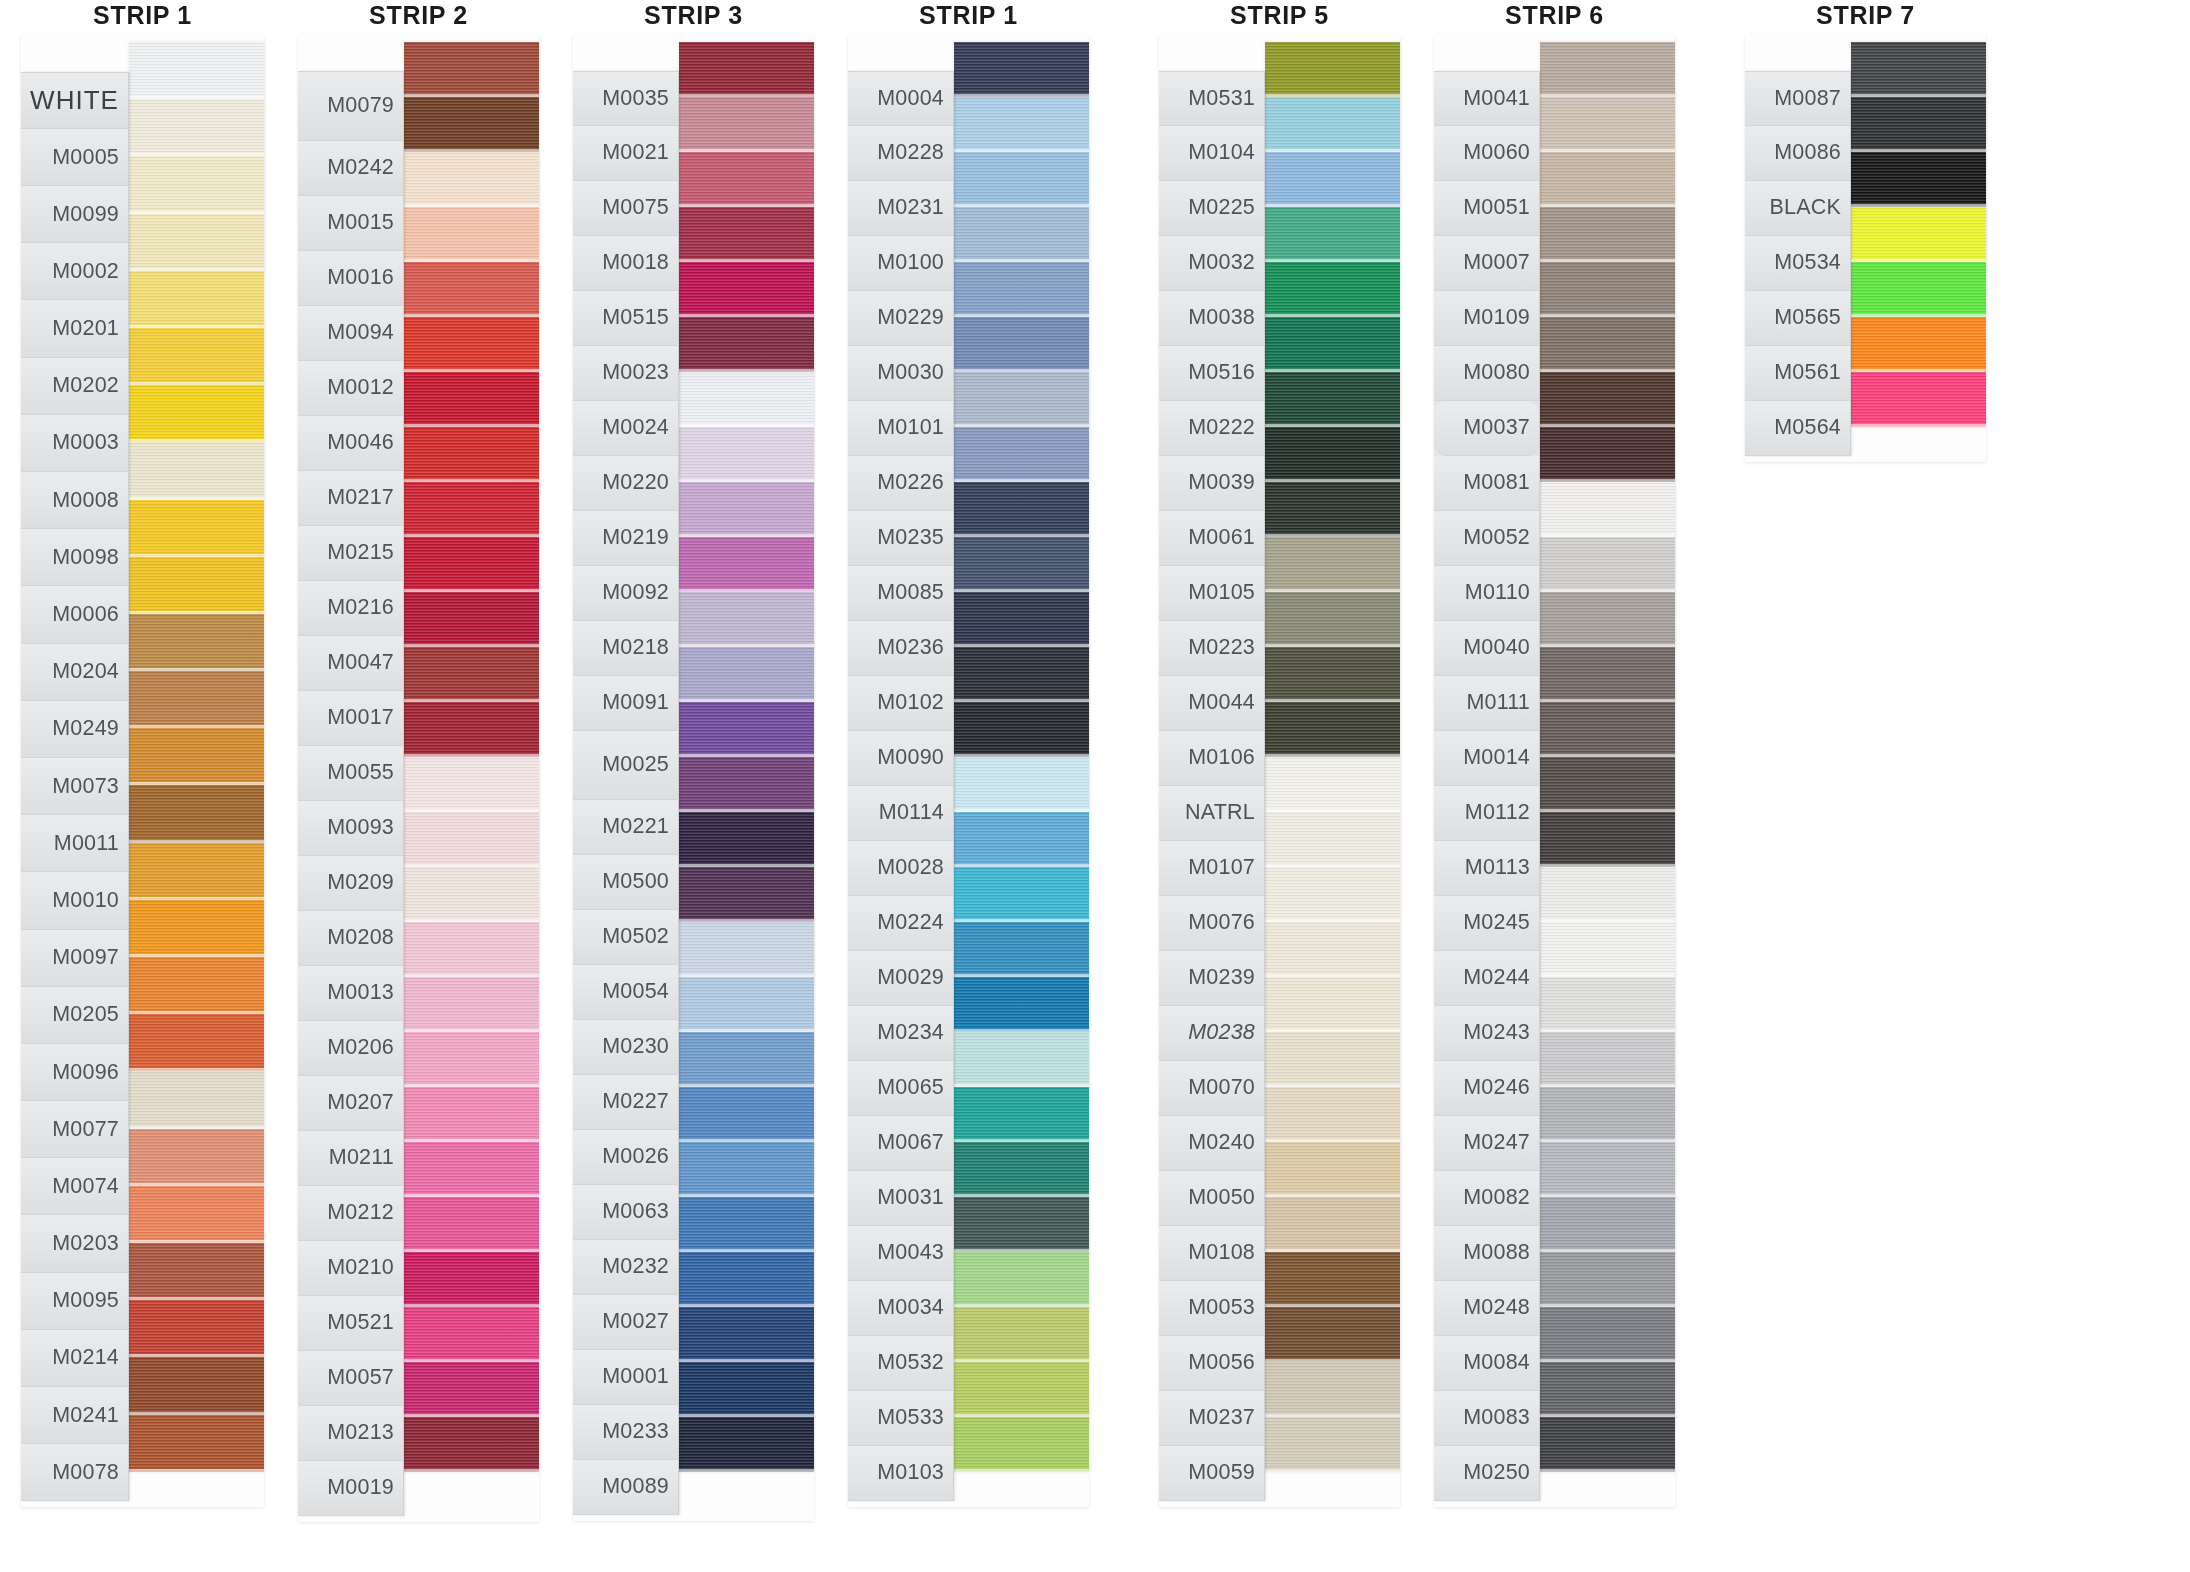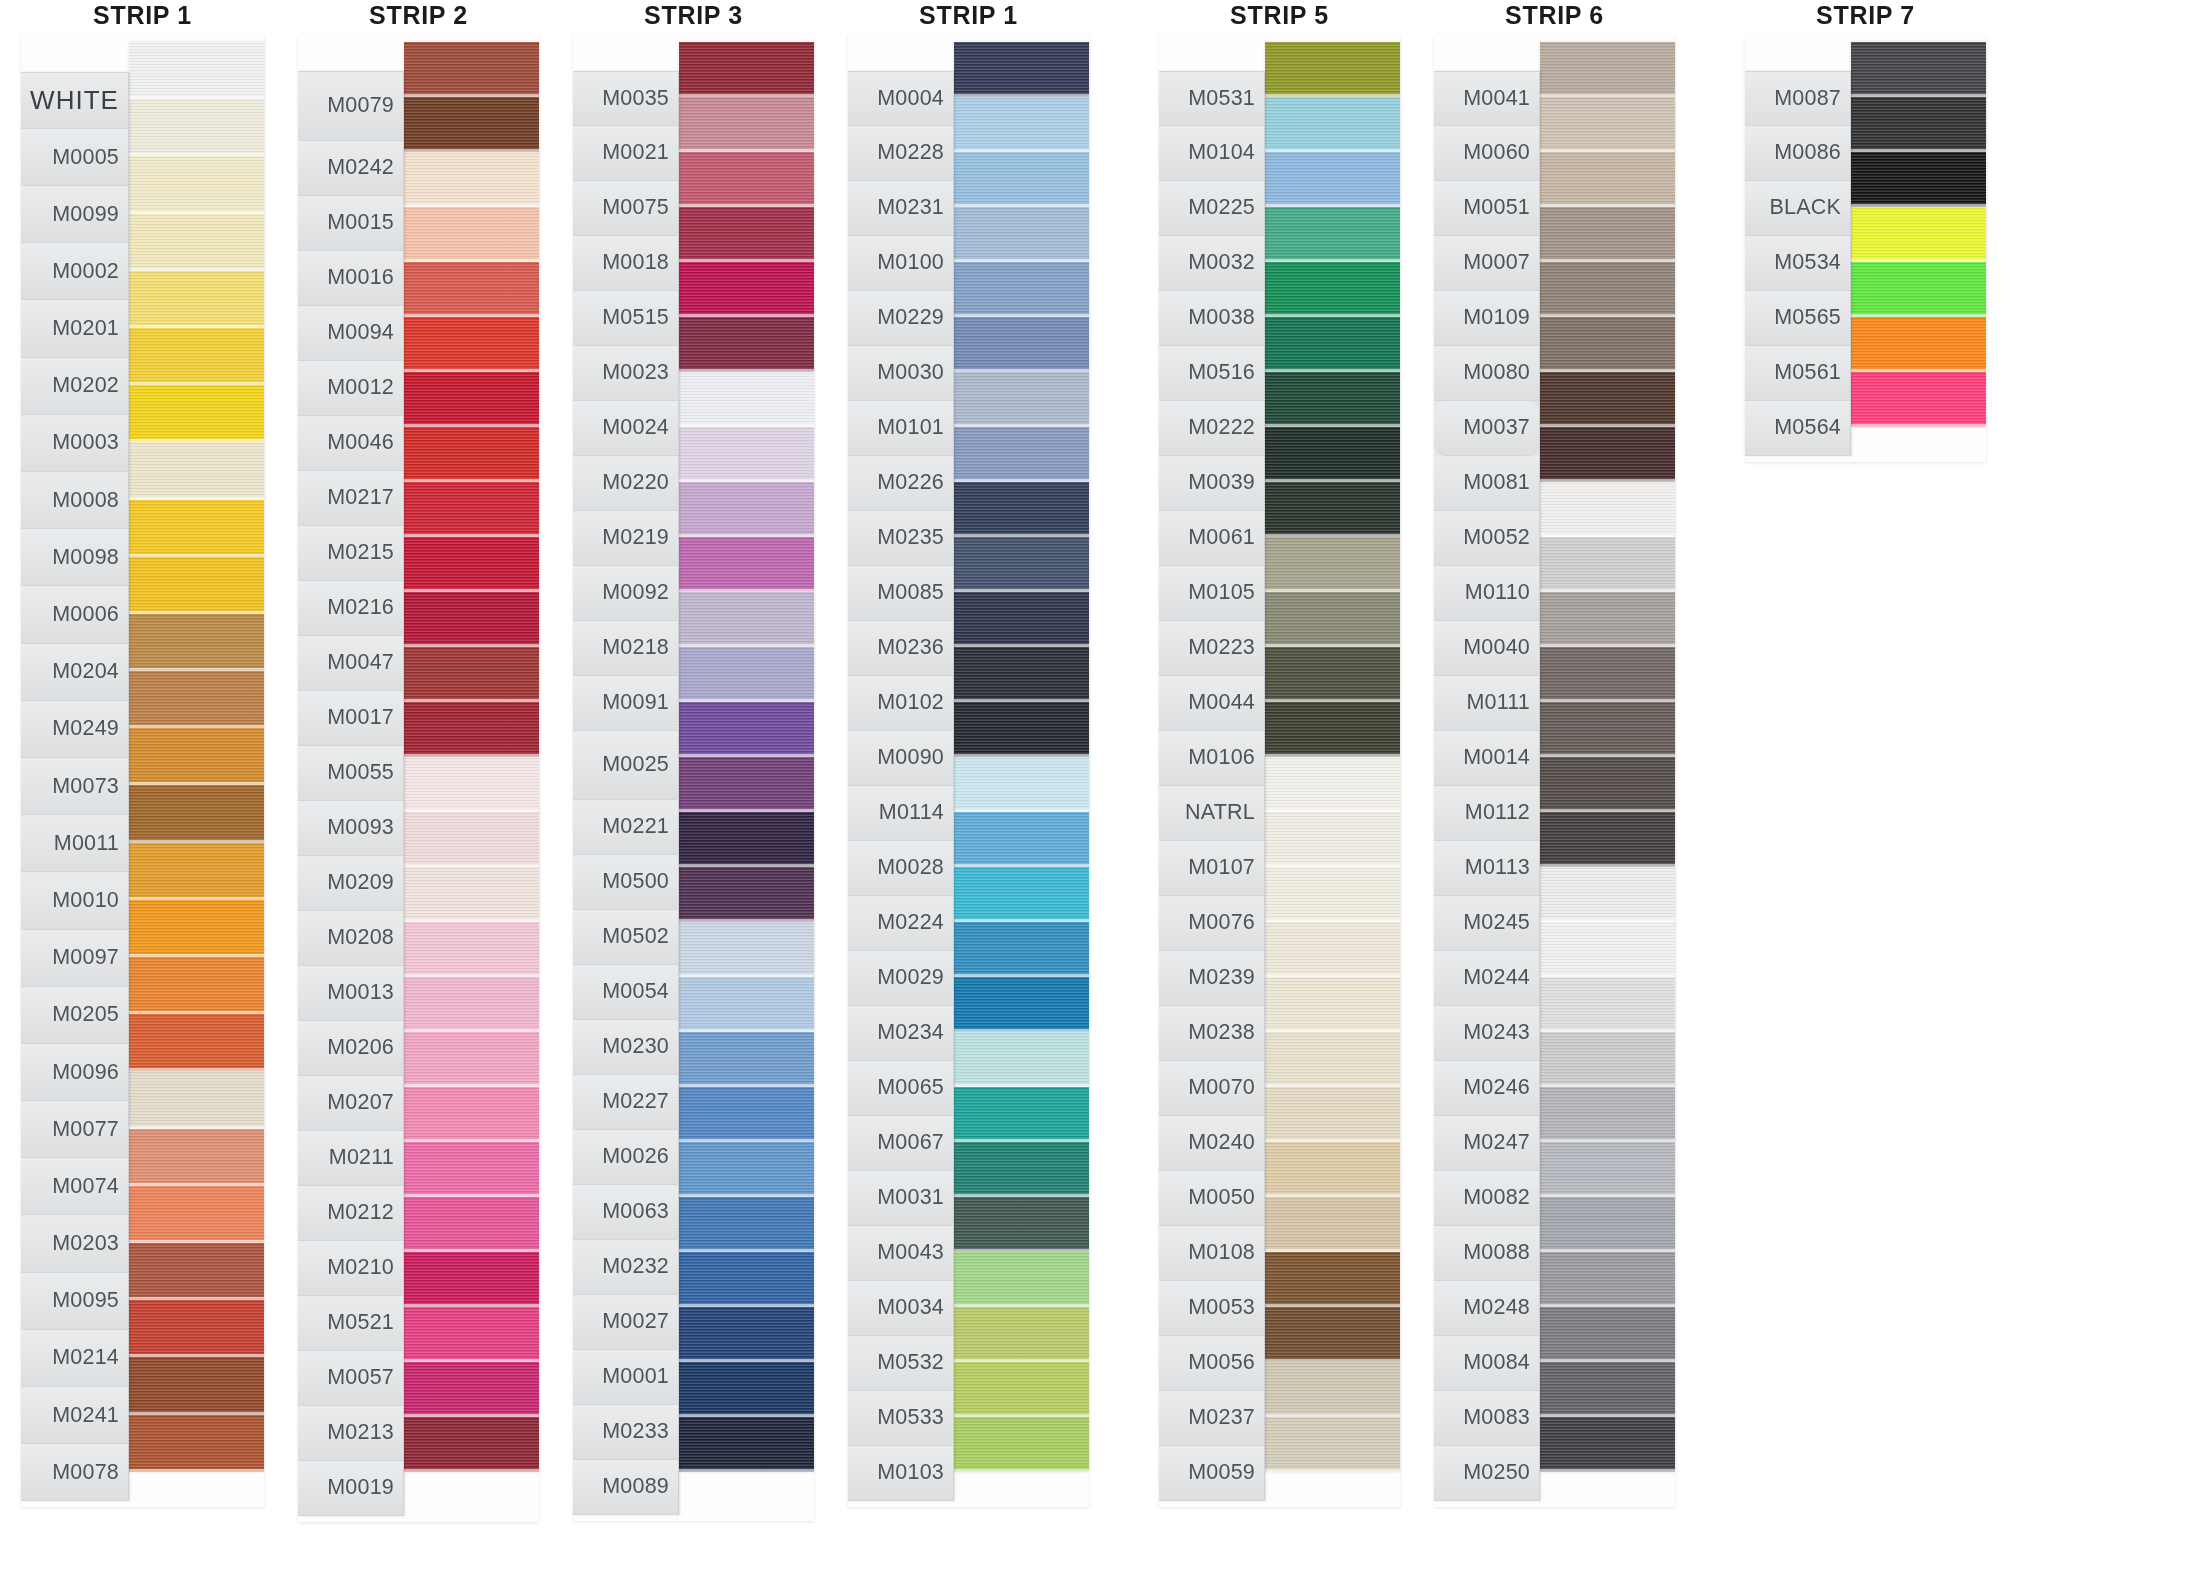--- a/index.html
+++ b/index.html
@@ -390,21 +390,21 @@
           <div class="label-cell" style="height: 55px;">M0039</div>
           <div class="label-cell" style="height: 55px;">M0061</div>
           <div class="label-cell" style="height: 55px;">M0105</div>
           <div class="label-cell" style="height: 55px;">M0223</div>
           <div class="label-cell" style="height: 55px;">M0044</div>
           <div class="label-cell" style="height: 55px;">M0106</div>
           <div class="label-cell" style="height: 55px;">NATRL</div>
           <div class="label-cell" style="height: 55px;">M0107</div>
           <div class="label-cell" style="height: 55px;">M0076</div>
           <div class="label-cell" style="height: 55px;">M0239</div>
-          <div class="label-cell" style="height: 55px;">M0238</div>
+          <div class="label-cell" style="height: 55px; font-style: italic;">M0238</div>
           <div class="label-cell" style="height: 55px;">M0070</div>
           <div class="label-cell" style="height: 55px;">M0240</div>
           <div class="label-cell" style="height: 55px;">M0050</div>
           <div class="label-cell" style="height: 55px;">M0108</div>
           <div class="label-cell" style="height: 55px;">M0053</div>
           <div class="label-cell" style="height: 55px;">M0056</div>
           <div class="label-cell" style="height: 55px;">M0237</div>
           <div class="label-cell" style="height: 55px;">M0059</div>
         </div>
         <div class="swatches" style="width: 135px; margin-top: 8px;">

